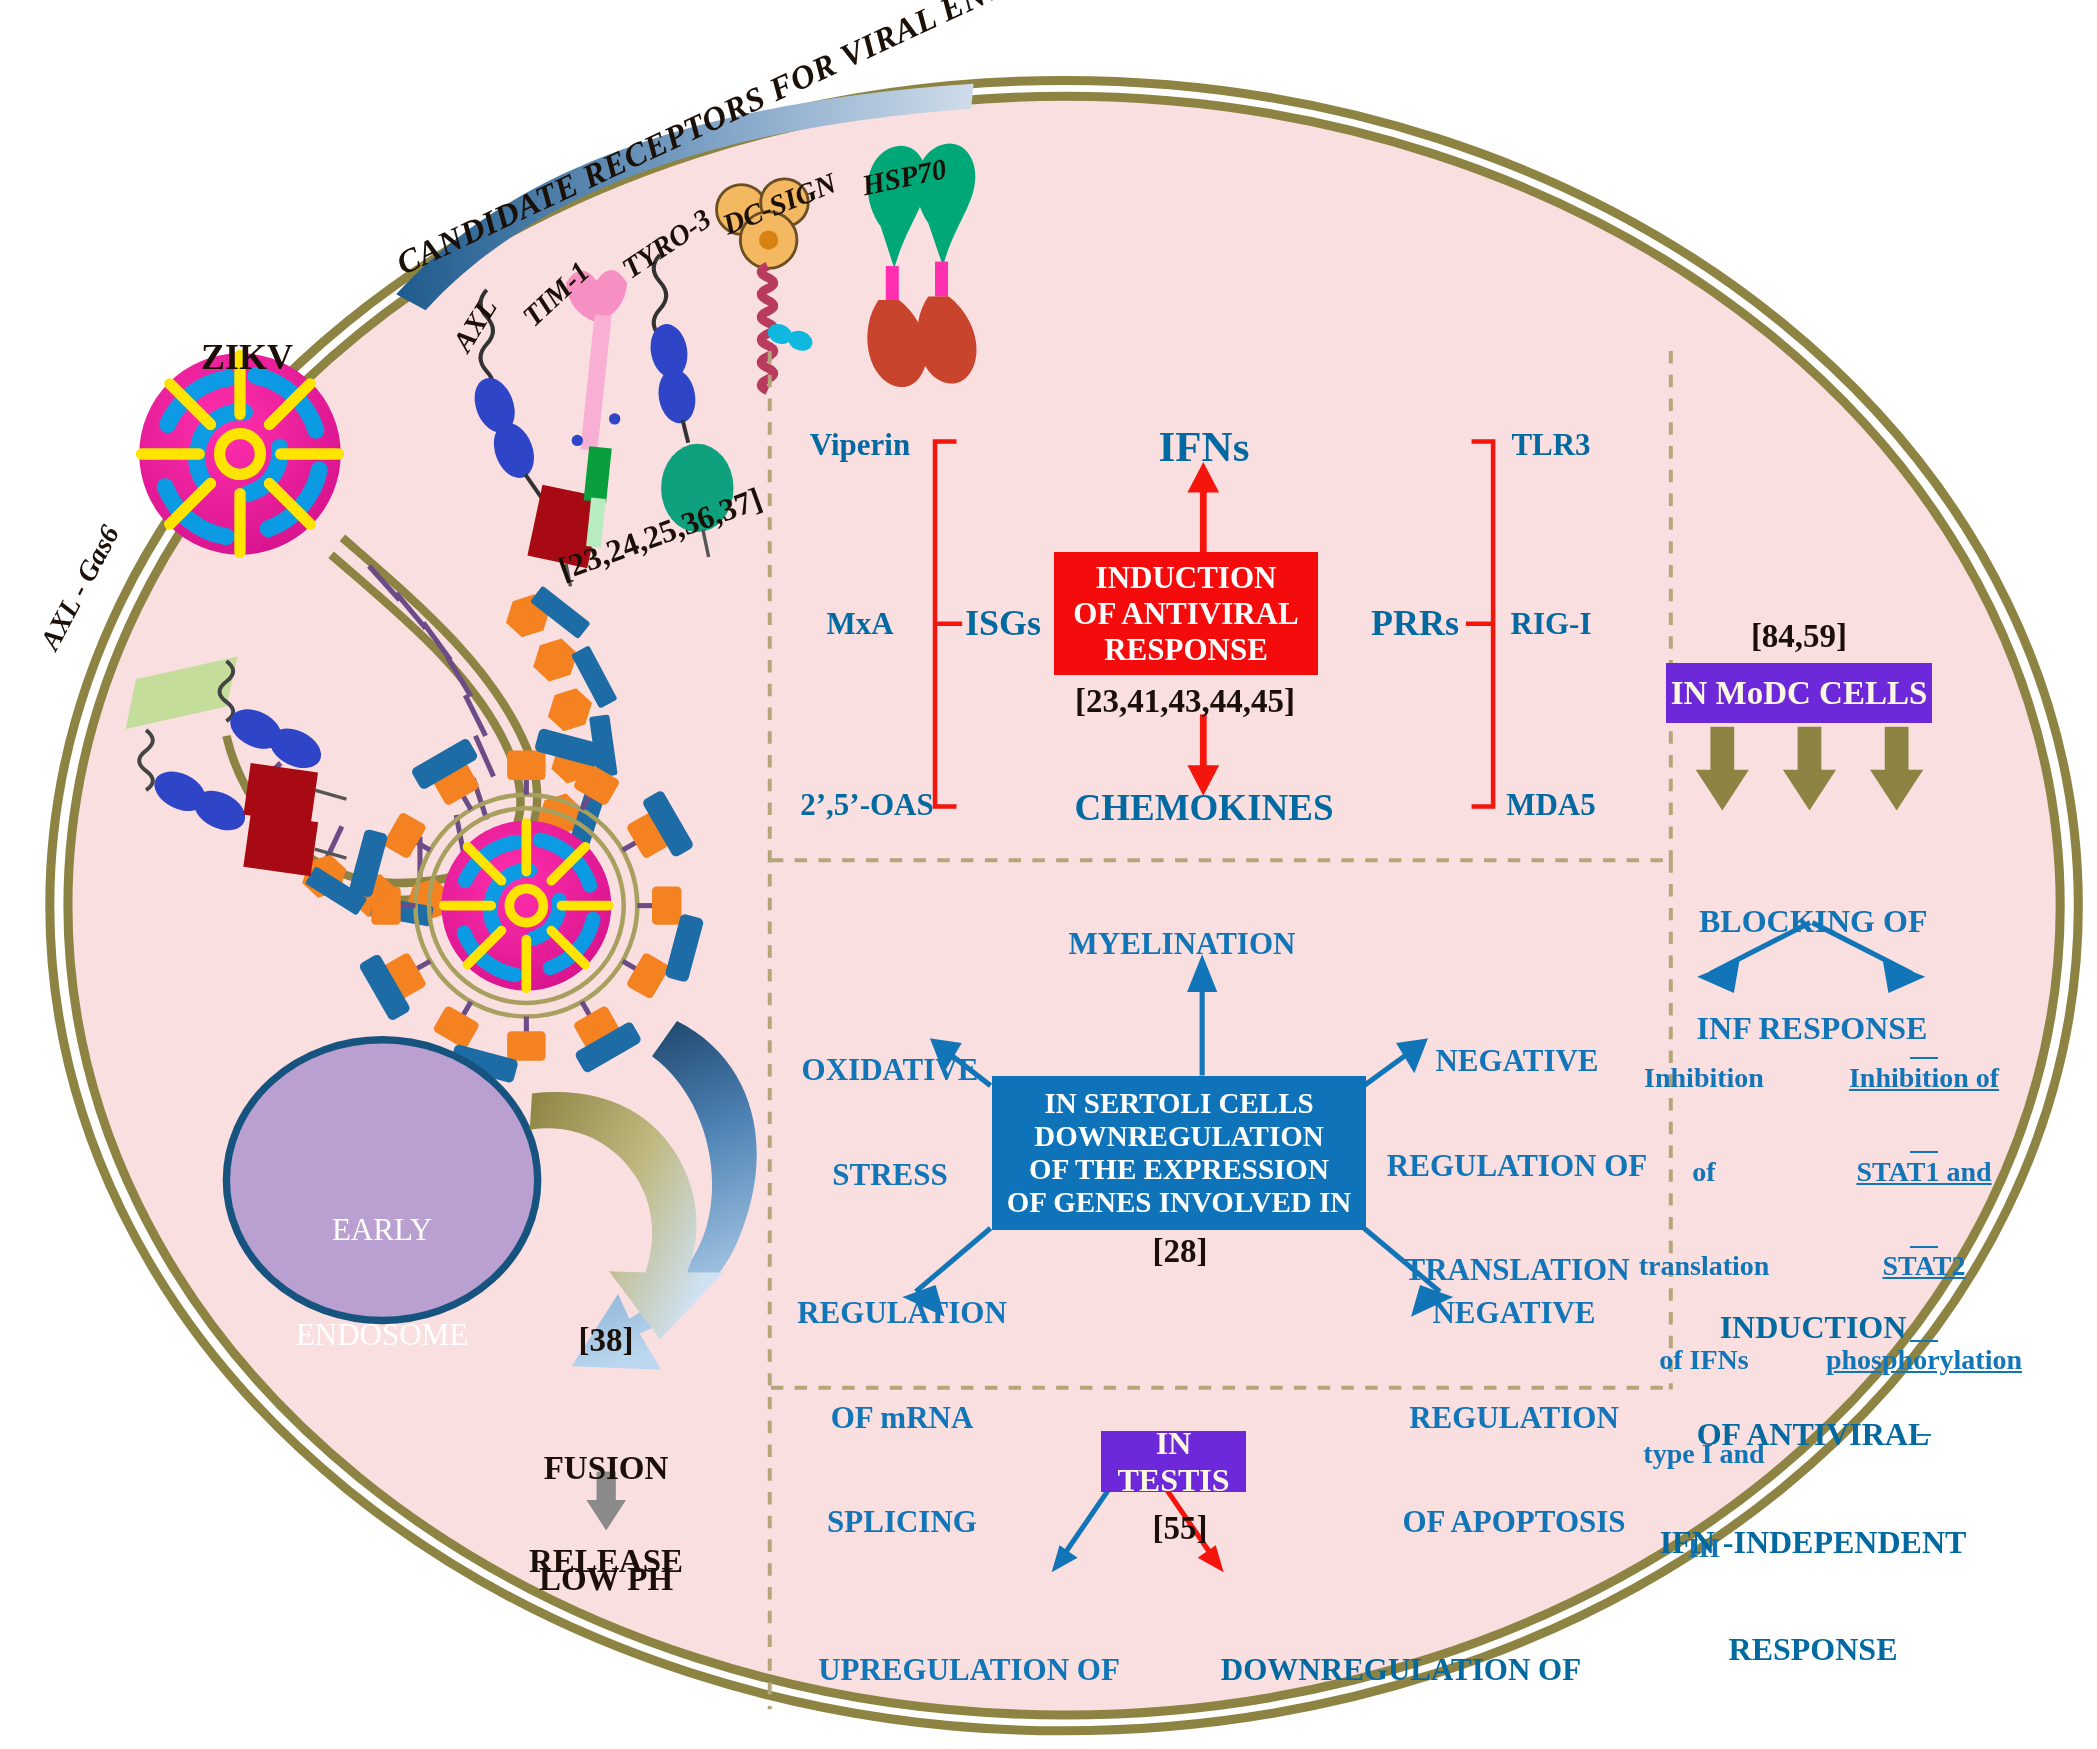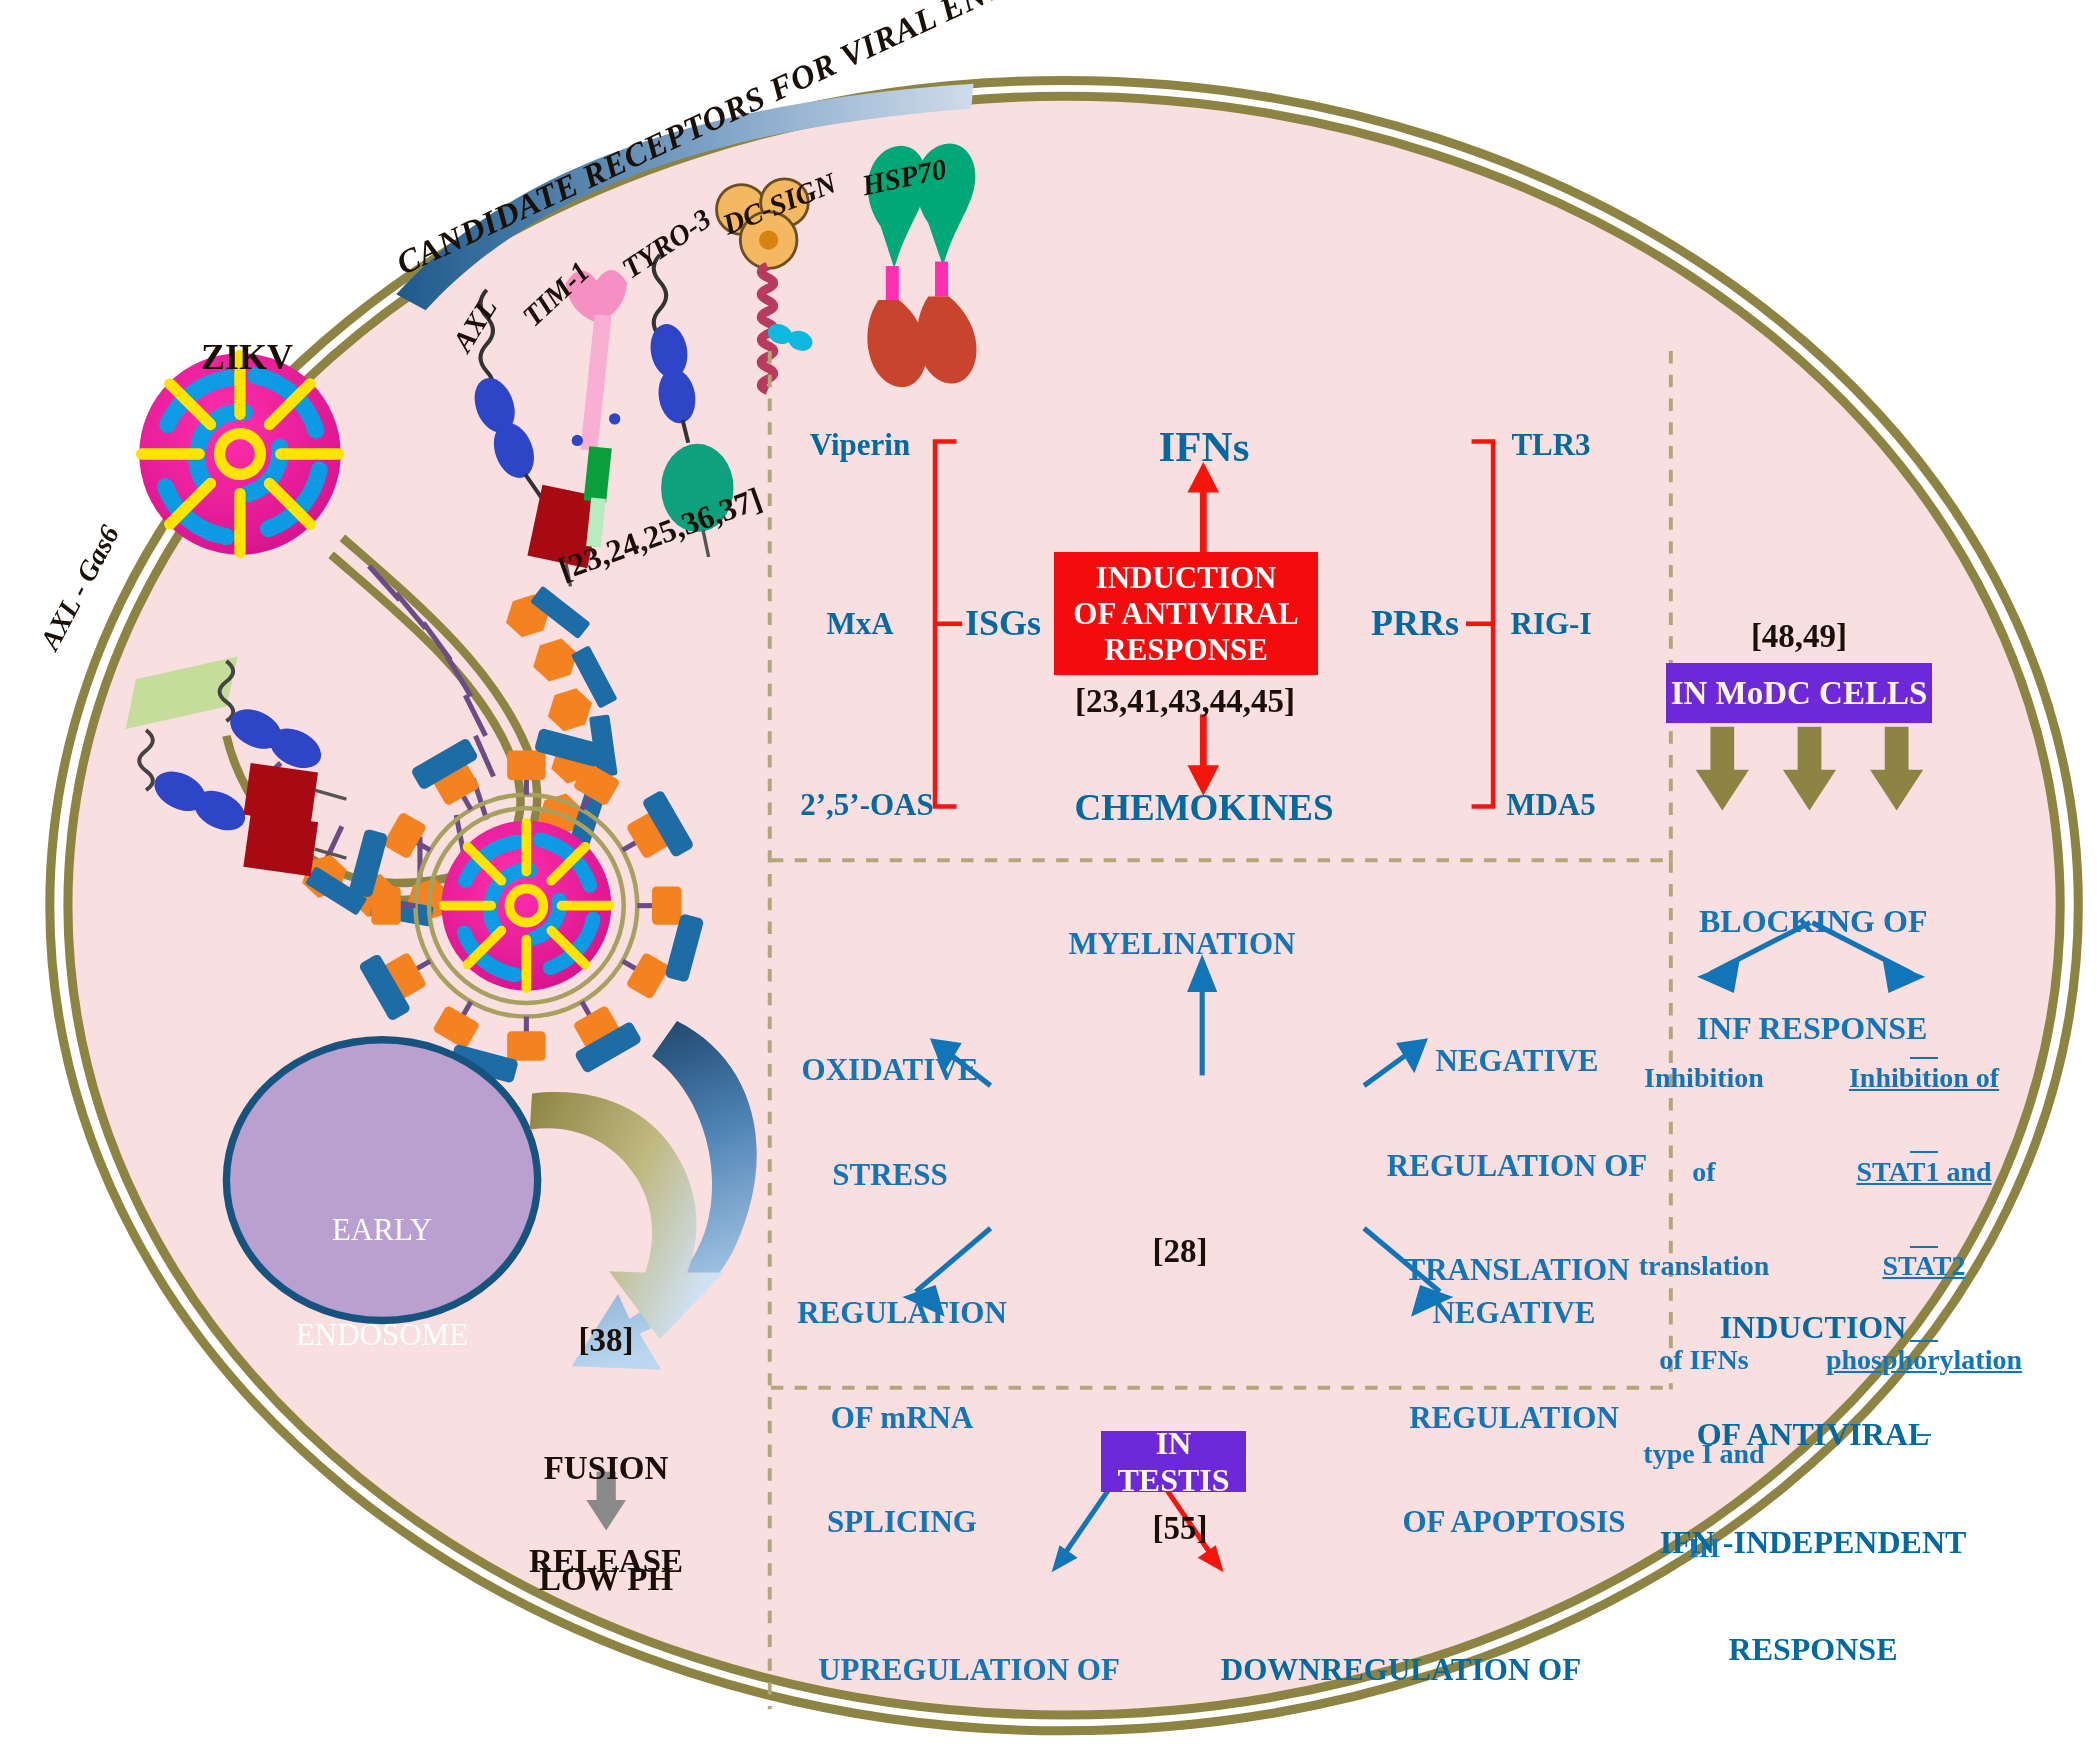--- a/index.html
+++ b/index.html
@@ -385,20 +385,28 @@
   </svg>
 
   <div class="boxred" style="left:1054px;top:552px;width:264px;height:123px;font-size:31px;">
     <div>
       <div class="wht">INDUCTION</div>
       <div class="wht">OF ANTIVIRAL</div>
       <div class="wht">RESPONSE</div>
     </div>
   </div>
 
+  <div class="boxblu" style="left:992px;top:1076px;width:374px;height:154px;font-size:29px;">
+    <div>
+      <div class="wht">IN SERTOLI CELLS</div>
+      <div class="wht">DOWNREGULATION</div>
+      <div class="wht">OF THE EXPRESSION</div>
+      <div class="wht">OF GENES INVOLVED IN</div>
+    </div>
+  </div>
 
   <div class="boxoli" style="left:1666px;top:663px;width:266px;height:60px;font-size:33px;">
     <span class="crm">IN MoDC CELLS</span>
   </div>
 
   <div class="boxoli" style="left:1101px;top:1431px;width:145px;height:61px;font-size:32px;">
     <span class="crm">IN TESTIS</span>
   </div>
 
   <div class="txt blk rot" style="left:391px;top:249px;font-size:33px;font-style:italic;font-weight:bold;
@@ -463,21 +471,21 @@
   </div>
 
   <div class="txt blu ctr" style="left:1514px;top:1227px;font-size:31px;">
     <div>NEGATIVE</div>
     <div>REGULATION</div>
     <div>OF APOPTOSIS</div>
   </div>
 
   <div class="txt blk ctr" style="left:1180px;top:1233px;font-size:33px;">[28]</div>
 
-  <div class="txt blk ctr" style="left:1799px;top:618px;font-size:33px;">[48,49]</div>
+  <div class="txt blk ctr" style="left:1799px;top:618px;font-size:33px;">[84,59]</div>
 
   <div class="txt blu ctr" style="left:1812px;top:832px;font-size:32px;text-align:right;">
     <div>BLOCKING OF</div>
     <div>INF RESPONSE</div>
   </div>
 
   <div class="txt blu ctr" style="left:1704px;top:999px;font-size:28px;">
     <div>Inhibition</div>
     <div>of</div>
     <div>translation</div>

